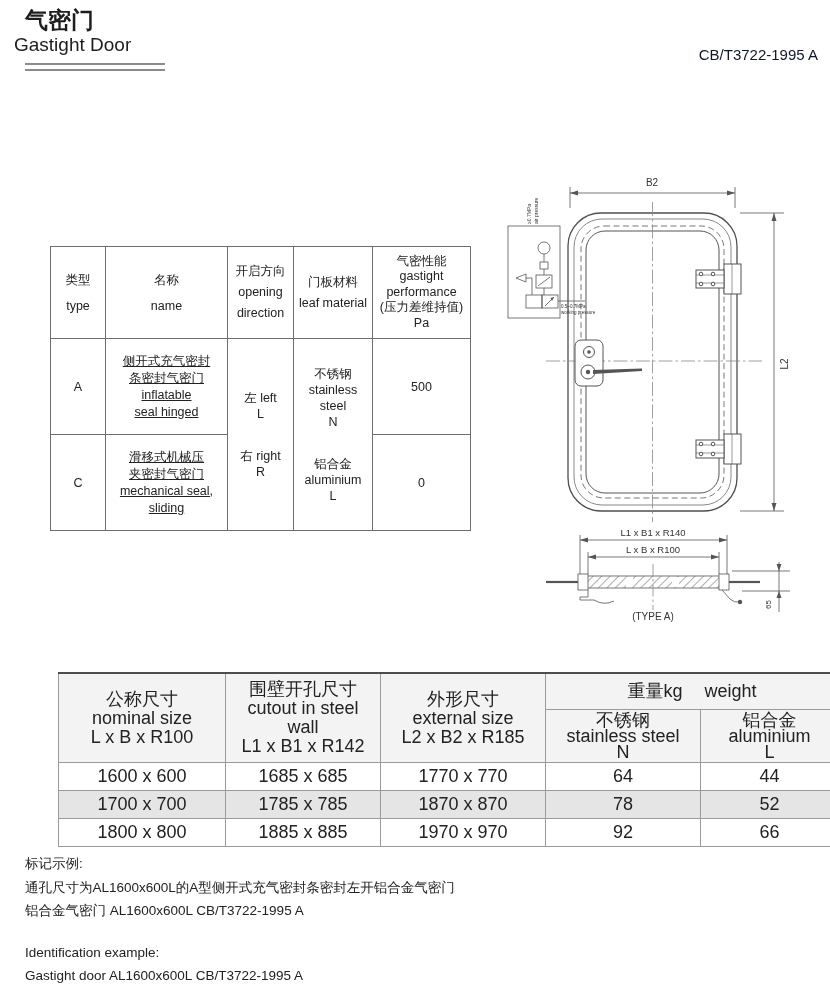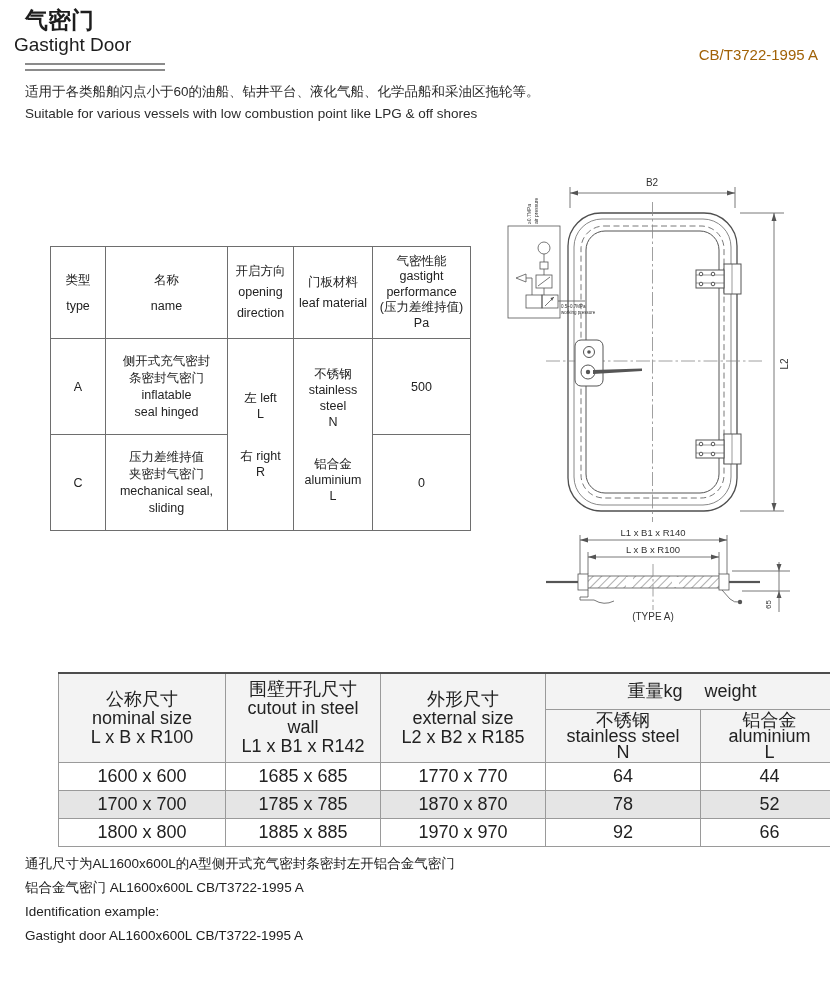--- a/index.html
+++ b/index.html
@@ -4,63 +4,59 @@
 <style>
   html,body{margin:0;padding:0;background:#ffffff;}
   body{font-family:"Liberation Sans","DejaVu Sans",sans-serif;color:#1d1d1d;}
   .page{position:relative;width:830px;height:1000px;background:#fff;overflow:hidden;}
 
   
   .title-zh{position:absolute;left:25px;top:5px;font-size:23px;font-weight:bold;}
   .title-en{position:absolute;left:14px;top:34px;font-size:19px;font-weight:normal;}
   .title-rule{position:absolute;left:25px;top:63px;width:140px;height:4px;
               border-top:2px solid #8b8b8b;border-bottom:2px solid #8b8b8b;}
-  .standard{position:absolute;right:12px;top:46px;font-size:15px;color:#a16207;}
+  .standard{position:absolute;right:12px;top:46px;font-size:15px;color:#0f172a;}
   .desc{position:absolute;left:25px;top:81px;font-size:13.5px;line-height:22px;color:#2c2c2c;}
 
   
   .spec-table{position:absolute;left:50px;top:246px;border-collapse:collapse;table-layout:fixed;
               font-size:12.5px;text-align:center;color:#222;}
   .spec-table th,.spec-table td{border:1px solid #6e6e6e;font-weight:normal;padding:2px;vertical-align:middle;background:#fff;}
-  .lh26{line-height:26px;} .lh21{line-height:21px;} .lh17{line-height:17px;} .lh15{line-height:15.5px;}
+  .lh26{line-height:26px;} .lh21{line-height:21px;} .lh17{line-height:17px;text-decoration:underline;} .lh15{line-height:15.5px;}
   .stack{display:flex;flex-direction:column;justify-content:center;align-items:center;gap:26px;}
   .stack .blk{line-height:16px;}
 
   
   .drawing{position:absolute;left:500px;top:168px;width:330px;height:492px;}
   .drawing text{fill:#333;font-family:"Liberation Sans","DejaVu Sans",sans-serif;}
 
   
   .size-table{position:absolute;left:28px;top:672px;width:780px;border-collapse:collapse;
               table-layout:fixed;font-size:18px;text-align:center;color:#222;margin-left:30px;}
   .size-table th,.size-table td{border:1px solid #9a9a9a;font-weight:normal;padding:0 2px;}
   .size-table thead th{background:#f3f3f3;border-top:2px solid #4d4d4d;}
   .size-table tr.sub th{border-top:1px solid #9a9a9a;}
   .size-table .h3{line-height:19px;padding:6px 2px;}
   .size-table tbody tr{height:28px;}
   .size-table tbody tr.alt td{background:#e5e5e5;}
   .wg-gap{margin-left:22px;}
 
   
   .footer{position:absolute;left:25px;top:852px;font-size:13.5px;line-height:23.5px;color:#222;}
-  .footer .sp{margin-top:1px;}
+  .footer .sp{margin-top:18px;}
 </style>
 </head>
 <body>
 
 <div class="page">
 
   <div class="title-zh">气密门</div>
   <div class="title-en">Gastight Door</div>
   <div class="title-rule"></div>
   <div class="standard">CB/T3722-1995 A</div>
-  <div class="desc">
-    <div>适用于各类船舶闪点小于60的油船、钻井平台、液化气船、化学品船和采油区拖轮等。</div>
-    <div>Suitable for various vessels with low combustion point like LPG &amp; off shores</div>
-  </div>
 
   <table class="spec-table">
     <colgroup>
         <col style="width:55px">
         <col style="width:122px">
         <col style="width:66px">
         <col style="width:79px">
         <col style="width:98px">
       </colgroup>
     <tbody>
@@ -125,21 +121,21 @@
             <span>aluminium</span><br>
             <span>L</span></div>
         </div>
           </td>
       <td>500</td>
     </tr>
     <tr style="height:96px">
       <td>C</td>
       <td>
             <div class="lh17">
-        <span>压力差维持值</span><br>
+        <span>滑移式机械压</span><br>
         <span>夹密封气密门</span><br>
         <span>mechanical seal,</span><br>
         <span>sliding</span></div>
           </td>
       <td>0</td>
     </tr>
   </tbody>
     </table>
 
   <svg class="drawing" viewBox="0 0 330 492">
@@ -331,19 +327,20 @@
         <td>1800 x 800</td>
         <td>1885 x 885</td>
         <td>1970 x 970</td>
         <td>92</td>
         <td>66</td>
       </tr>
     </tbody>
   </table>
 
   <div class="footer">
+    <div>标记示例:</div>
     <div>通孔尺寸为AL1600x600L的A型侧开式充气密封条密封左开铝合金气密门</div>
     <div>铝合金气密门 AL1600x600L CB/T3722-1995 A</div>
     <div class="sp">Identification example:</div>
     <div>Gastight door AL1600x600L CB/T3722-1995 A</div>
   </div>
 
 </div>
 
 </body></html>

